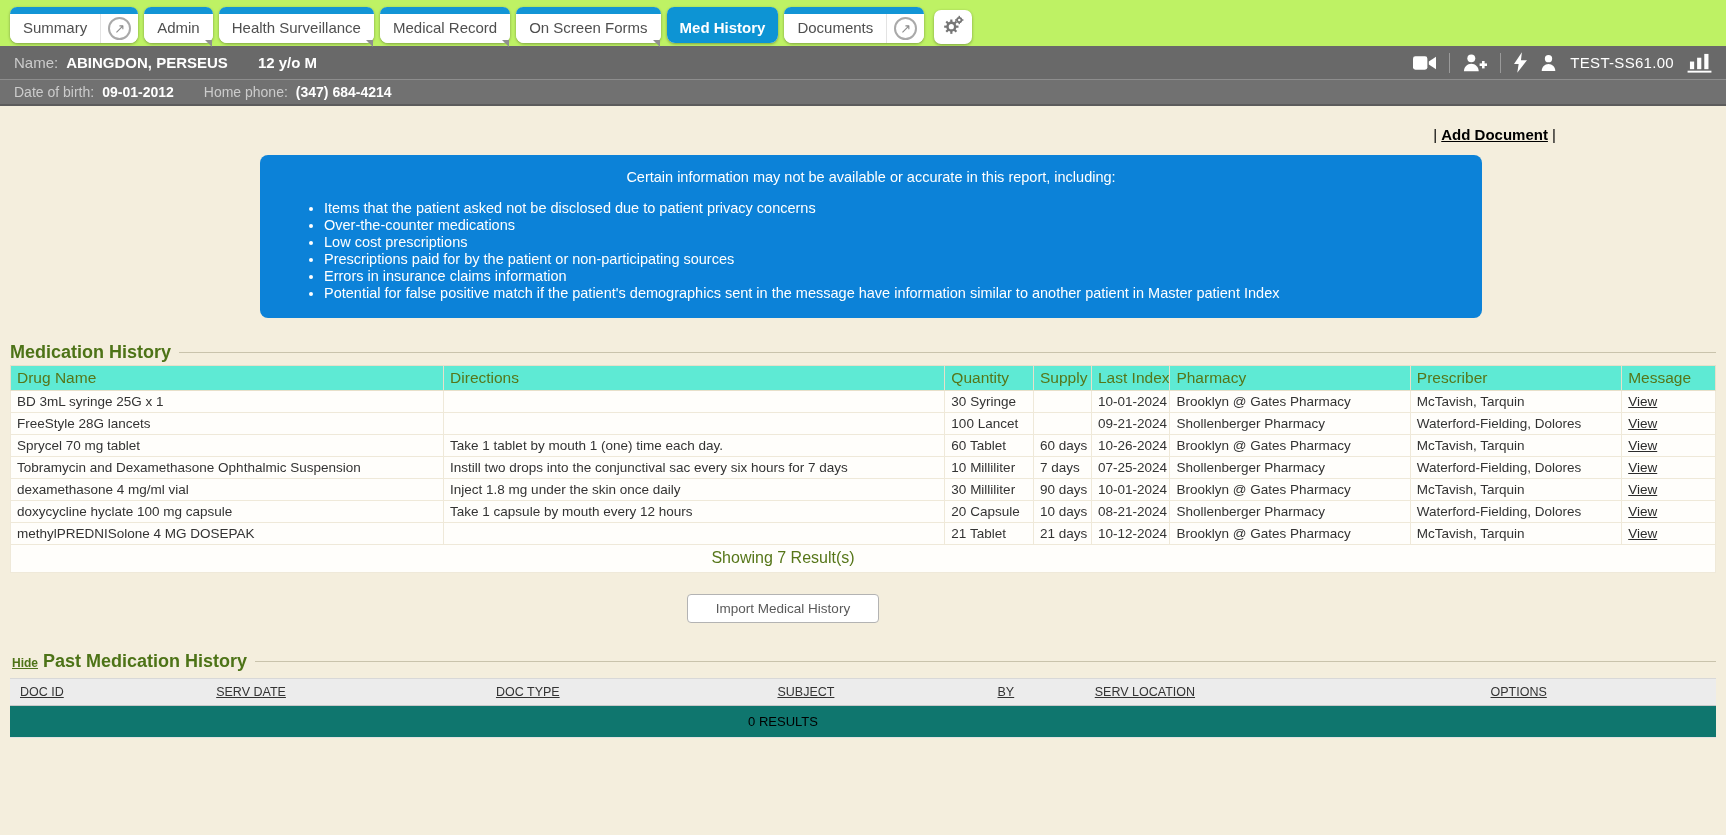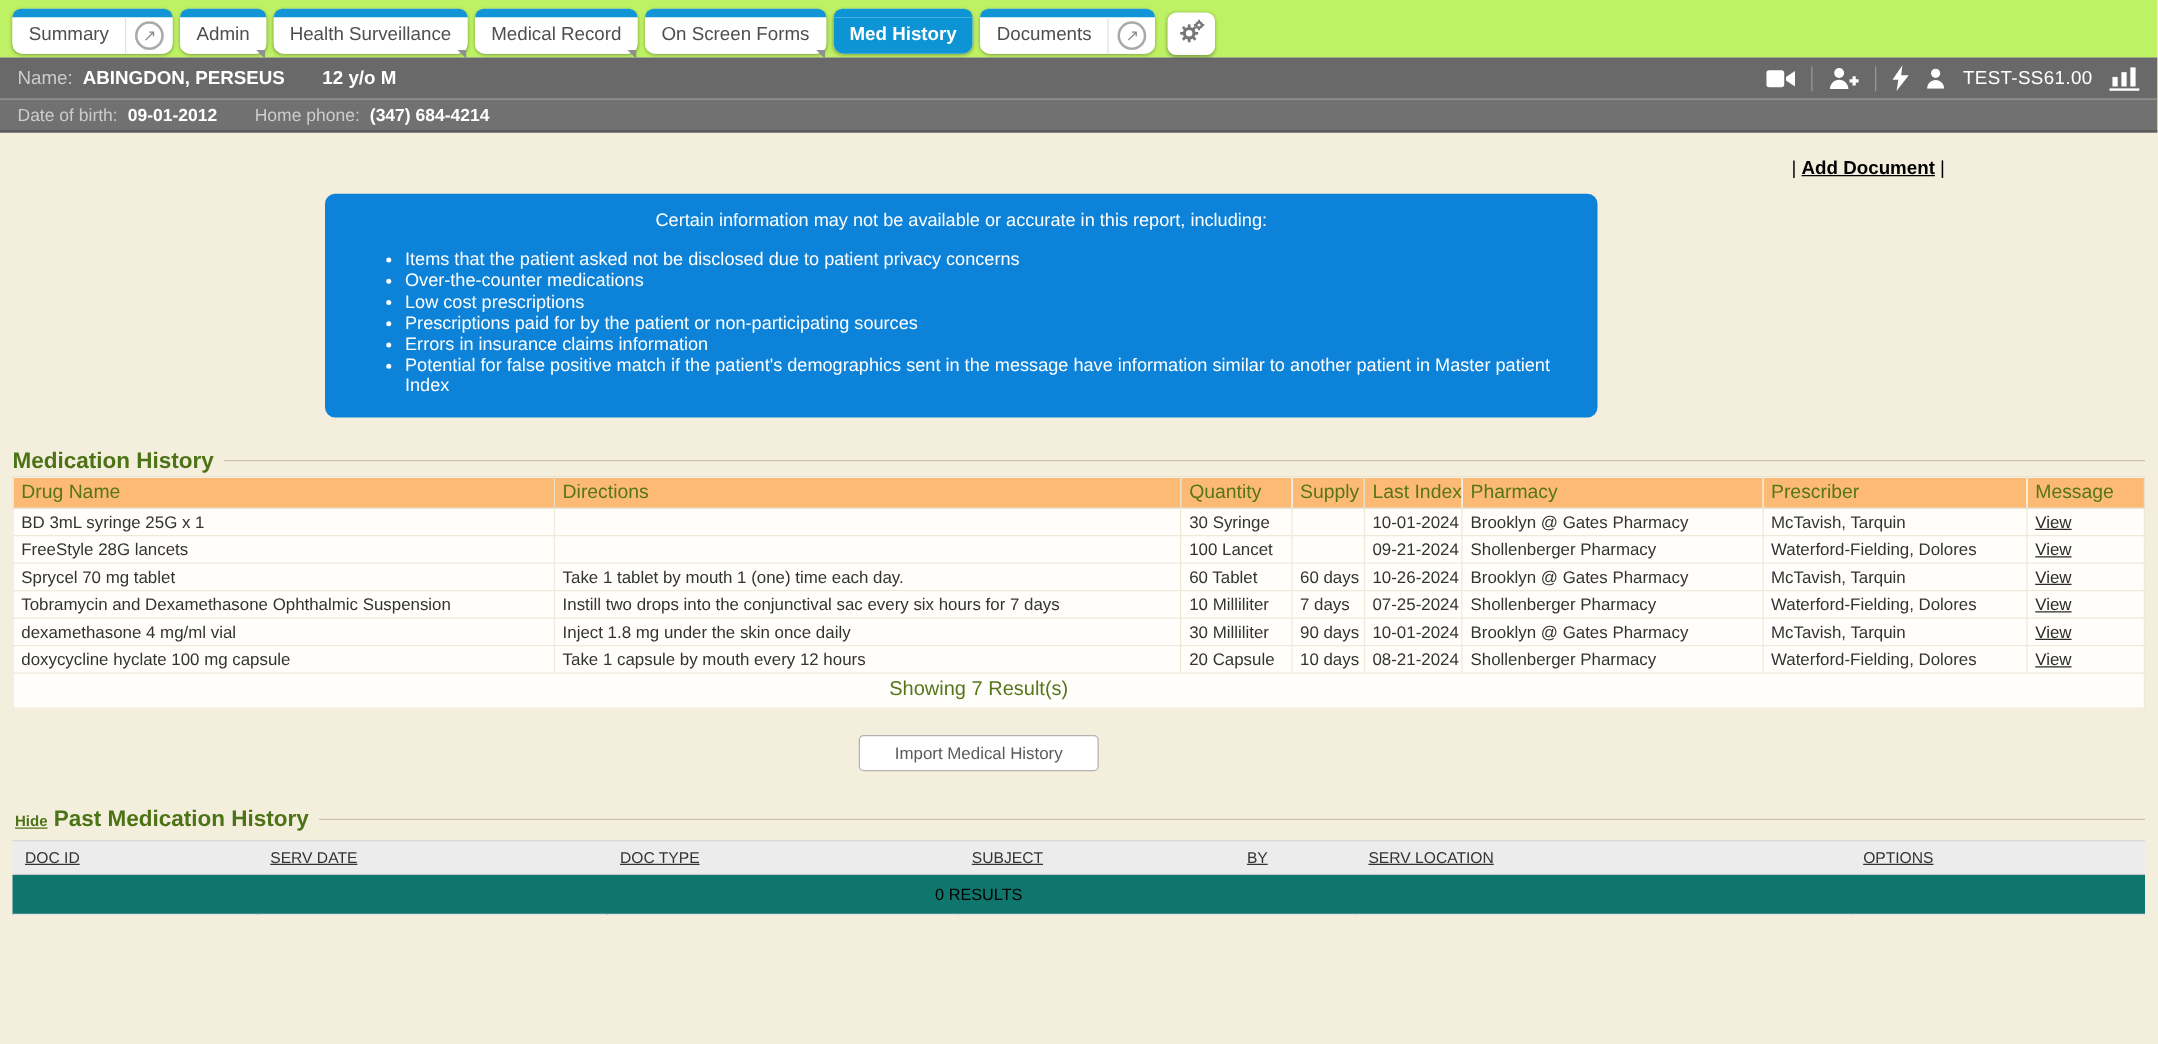--- a/index.html
+++ b/index.html
@@ -58,40 +58,40 @@
   .b-divider { width:1px; height:20px; background:#9a9a9a; }
   .b-account { color:#fff; font-size:15px; letter-spacing:.3px; }
   .icon-btn { display:flex; align-items:center; }
 
   
   .content { padding:10px 10px 0 10px; }
   .add-doc-line { text-align:right; padding-right:160px; margin:10px 0 2px; font-size:15px; color:#000; }
   .add-doc-line a { color:#000; font-weight:bold; text-decoration:underline; cursor:pointer; }
 
   .notice {
-    margin:12px 0 0 250px; width:1018px;
+    margin:12px 0 0 250px; width:1222px;
     background:#0c82d8; border-radius:8px; color:#fff;
     padding:14px 22px 16px; font-size:14.5px; line-height:16px;
   }
   .notice-title { text-align:center; margin-bottom:15px; }
   .notice ul { margin:0 0 0 42px; padding:0; }
   .notice li { margin:1px 0; }
   .notice-footer { text-align:center; margin-top:15px; }
 
   .section-head { display:flex; align-items:center; margin:24px 0 0; }
   .section-head h2 { margin:0; font-size:18px; color:#4d7317; white-space:nowrap; }
   .section-rule { flex:1; border-top:1px solid #c9c3ac; margin-left:8px; }
   .hide-link { color:#4d7317; font-size:12px; font-weight:bold; text-decoration:underline;
                align-self:flex-end; margin:0 5px 2px 2px; cursor:pointer; }
 
   table.med { width:100%; border-collapse:collapse; table-layout:fixed; background:#fffefb;
               font-size:13.5px; color:#333; margin-top:2px; }
   table.med th {
     text-align:left; font-weight:normal; color:#567619; font-size:15.5px;
-    background:#fdba74; border:1px solid #e7e0ca; padding:3px 6px;
+    background:#5eead4; border:1px solid #e7e0ca; padding:3px 6px;
     white-space:nowrap; overflow:hidden;
   }
   table.med td {
     border:1px solid #efe9d9; padding:3px 6px; white-space:nowrap; overflow:hidden;
     background:#fffefb;
   }
   table.med td a { color:#2b2b2b; text-decoration:underline; cursor:pointer; }
   td.med-footer { text-align:center; color:#567619; font-size:16px; padding:4px 160px 5px 0 !important; }
 
   .import-wrap { text-align:center; margin:21px 160px 0 0; }
@@ -348,20 +348,30 @@
           <td>doxycycline hyclate 100 mg capsule</td>
           <td>Take 1 capsule by mouth every 12 hours</td>
           <td>20 Capsule</td>
           <td>10 days</td>
           <td>08-21-2024</td>
           <td>Shollenberger Pharmacy</td>
           <td>Waterford-Fielding, Dolores</td>
           <td><a>View</a></td>
         </tr>
         <tr>
+          <td>methylPREDNISolone 4 MG DOSEPAK</td>
+          <td></td>
+          <td>21 Tablet</td>
+          <td>21 days</td>
+          <td>10-12-2024</td>
+          <td>Brooklyn @ Gates Pharmacy</td>
+          <td>McTavish, Tarquin</td>
+          <td><a>View</a></td>
+        </tr>
+        <tr>
           <td class="med-footer" colspan="8">Showing 7 Result(s)</td>
         </tr>
       </tbody>
   </table>
 
   <div class="import-wrap">
     <button class="import-btn">Import Medical History</button>
   </div>
 
   <div class="section-head past-head">

